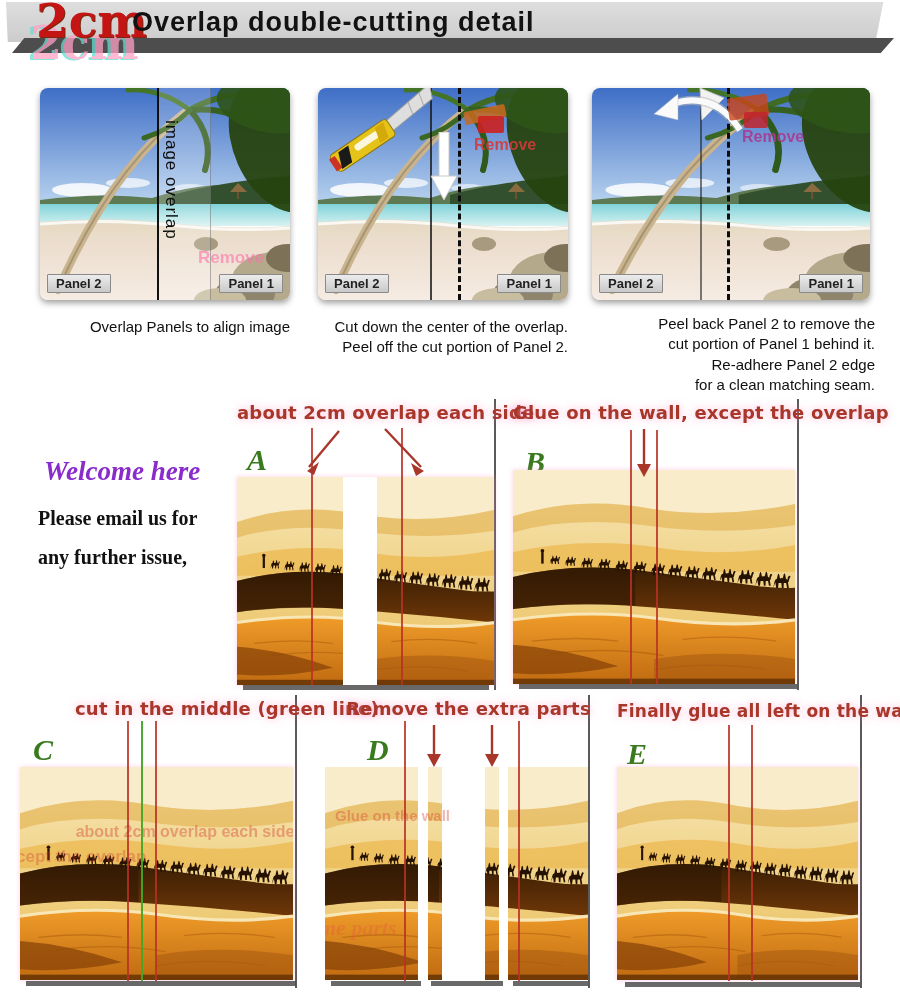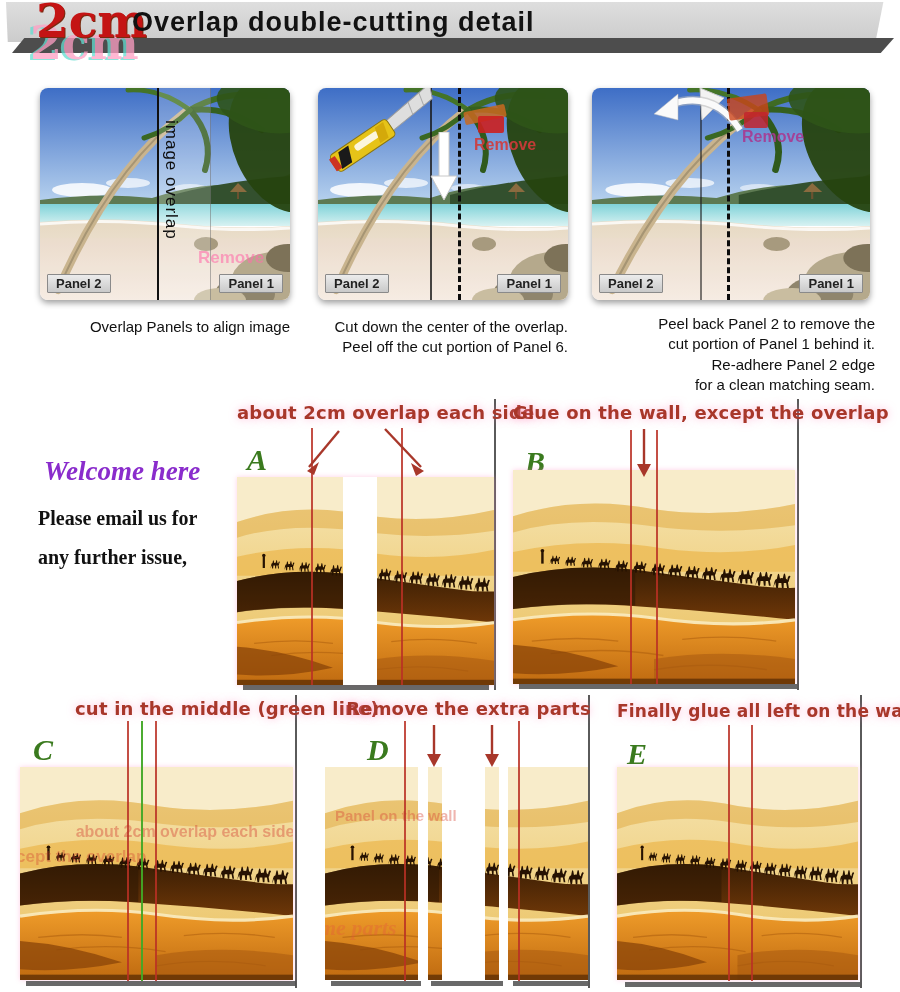--- a/index.html
+++ b/index.html
@@ -226,21 +226,21 @@
     </svg>
     <div class="blob" style="left:136px;top:8px;width:40px;height:22px;background:#cc4418;opacity:.8;transform:rotate(-8deg);"></div>
     <div class="blob" style="left:152px;top:24px;width:24px;height:16px;background:#c2242e;opacity:.85;"></div>
     <div class="abs remove-purple" style="left:150px;top:40px;">Remove</div>
     <div class="abs panel-label" style="left:7px;">Panel 2</div>
     <div class="abs panel-label" style="right:7px;">Panel 1</div>
   </div>
 
   <div class="abs caption" style="left:40px;top:317px;width:250px;">Overlap Panels to align image</div>
   <div class="abs caption" style="left:318px;top:317px;width:250px;">Cut down the center of the overlap.
-Peel off the cut portion of Panel 6.</div>
+Peel off the cut portion of Panel 2.</div>
   <div class="abs caption" style="left:585px;top:314px;width:290px;">Peel back Panel 2 to remove the
 cut portion of Panel 1 behind it.
 Re-adhere Panel 2 edge
 for a clean matching seam.</div>
 
   <div class="abs welcome">
     <p class="welcome-title">Welcome here</p>
     <p class="welcome-line">Please email us for</p>
     <p class="welcome-line">any further issue,</p>
   </div>
@@ -331,21 +331,21 @@
       <div class="slice" style="left:160px;width:14px;">
         <svg viewBox="0 0 300 240" preserveAspectRatio="none" style="left:-160px;width:263px;">
             <use href="#desertScene"></use>
           </svg>
       </div>
       <div class="slice" style="left:183px;width:80px;">
         <svg viewBox="0 0 300 240" preserveAspectRatio="none" style="left:-183px;width:263px;">
             <use href="#desertScene"></use>
           </svg>
       </div>
-      <div class="ghost" style="left:10px;top:40px;font-size:15px;color:rgba(215,70,55,.4);">Panel on the wall</div>
+      <div class="ghost" style="left:10px;top:40px;font-size:15px;color:rgba(215,70,55,.4);">Glue on the wall</div>
       <div class="ghost" style="left:-6px;top:148px;font:italic bold 22px 'Liberation Serif',serif;color:rgba(230,90,60,.35);">me parts</div>
     </div>
     <div class="gline-red" style="left:79px;top:26px;height:260px;"></div>
     <div class="gline-red" style="left:193px;top:26px;height:260px;"></div>
     <div class="img-shadow" style="left:6px;top:286px;width:90px;"></div>
     <div class="img-shadow" style="left:106px;top:286px;width:72px;"></div>
     <div class="img-shadow" style="left:188px;top:286px;width:75px;"></div>
   </div>
 
   <div class="step-panel" style="left:617px;top:695px;width:243px;height:293px;">

